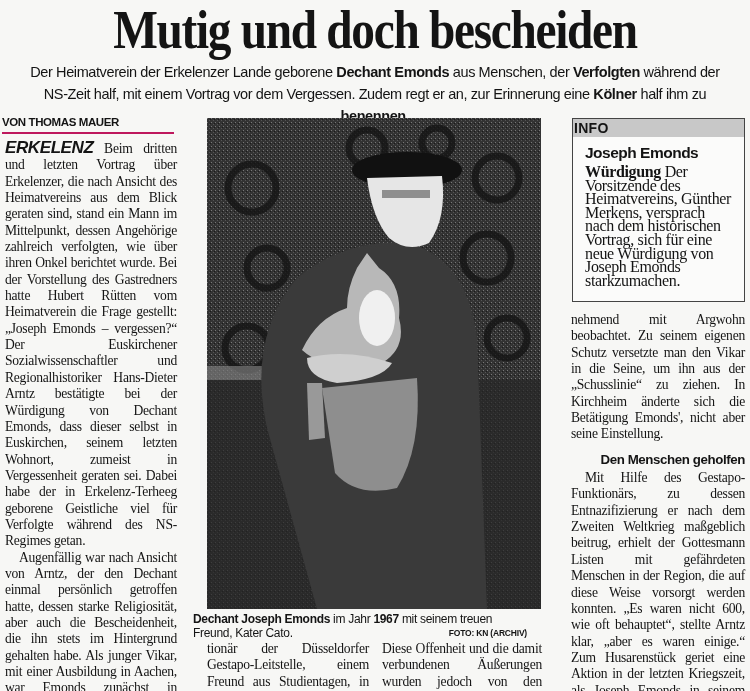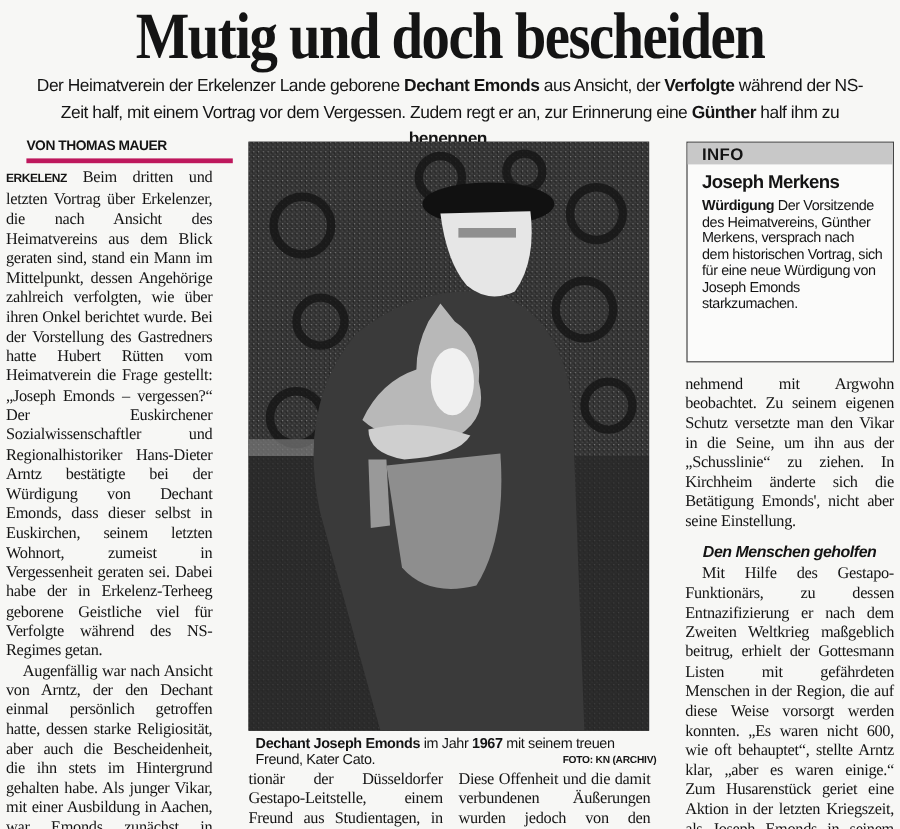--- a/index.html
+++ b/index.html
@@ -3,40 +3,40 @@
 <meta charset="utf-8">
 <style>
   html,body{margin:0;padding:0;}
   body{width:750px;height:691px;background:#f7f7f5;position:relative;overflow:hidden;color:#141414;}
   .headline{position:absolute;left:0;top:-2px;width:750px;text-align:center;font-family:"Liberation Serif",serif;font-weight:bold;font-size:55px;letter-spacing:-1.5px;line-height:64px;transform:scaleX(0.86);transform-origin:center top;margin:0;}
   .subline{position:absolute;left:20px;top:61px;width:710px;text-align:center;font-family:"Liberation Sans",sans-serif;font-size:14.5px;line-height:22px;letter-spacing:-0.4px;margin:0;}
   .subline b{font-weight:bold;}
   .col{position:absolute;font-family:"Liberation Serif",serif;font-size:13.6px;line-height:16.35px;text-align:justify;letter-spacing:-0.25px;}
   .col p{margin:0;}
   .col p.ind{text-indent:14px;}
-  .byline{position:absolute;left:22px;top:116px;width:172px;font-family:"Liberation Sans",sans-serif;font-weight:bold;font-size:11.5px;letter-spacing:-0.4px;padding-bottom:4px;border-bottom:4px solid #be185d;}
-  .dateline{font-family:"Liberation Sans",sans-serif;font-weight:bold;font-size:10px;letter-spacing:-0.4px;}
-  .subhead{font-family:"Liberation Sans",sans-serif;font-weight:bold;font-size:13.3px;letter-spacing:-0.4px;margin:9px 0 2px 0 !important;text-align:center;font-style:italic;}
+  .byline{position:absolute;left:2px;top:116px;width:172px;font-family:"Liberation Sans",sans-serif;font-weight:bold;font-size:11.5px;letter-spacing:-0.4px;padding-bottom:4px;border-bottom:2px solid #be185d;}
+  .dateline{font-family:"Liberation Sans",sans-serif;font-weight:bold;font-size:17px;letter-spacing:-0.4px;font-style:italic;}
+  .subhead{font-family:"Liberation Sans",sans-serif;font-weight:bold;font-size:13.3px;letter-spacing:-0.4px;margin:9px 0 2px 0 !important;text-align:right;}
   .photo{position:absolute;left:207px;top:118px;width:334px;height:491px;background:#2a2a2a;overflow:hidden;}
-  .caption{position:absolute;left:213px;top:612px;width:334px;font-family:"Liberation Sans",sans-serif;font-size:12px;line-height:14px;letter-spacing:-0.3px;}
+  .caption{position:absolute;left:193px;top:612px;width:334px;font-family:"Liberation Sans",sans-serif;font-size:12px;line-height:14px;letter-spacing:-0.3px;}
   .credit{position:absolute;right:0;top:14px;font-size:8.5px;font-weight:bold;letter-spacing:-0.2px;margin-left:27px;}
   .info{position:absolute;left:572px;top:118px;width:171px;height:182px;border:1px solid #444;background:#fbfbfa;}
-  .info-head{height:18px;background:#c8c8c8;font-family:"Liberation Sans",sans-serif;font-weight:bold;font-size:14px;line-height:18px;padding-left:12px;letter-spacing:0.3px;}
+  .info-head{height:18px;background:#c8c8c8;font-family:"Liberation Sans",sans-serif;font-weight:bold;font-size:14px;line-height:18px;padding-left:1px;letter-spacing:0.3px;}
   .info-title{font-family:"Liberation Sans",sans-serif;font-weight:bold;font-size:15.5px;letter-spacing:-0.5px;margin:7px 0 3px 12px;}
-  .info-body{margin:0 8px 0 12px;font-family:Liberation Sans, sans-serif;font-size:12px;line-height:13.6px;letter-spacing:-0.35px;}
+  .info-body{margin:0 8px 0 12px;font-family:Liberation Serif, serif;font-size:16px;line-height:13.6px;letter-spacing:-0.35px;}
   .info-body p{margin:0;}
   .info-body b{font-weight:bold;}
 </style>
 </head>
 <body>
 
 <h1 class="headline">Mutig und doch bescheiden</h1>
 
 <p class="subline">
-  <span>Der Heimatverein der Erkelenzer Lande geborene </span><b>Dechant Emonds</b><span> aus Ansicht, der </span><b>Verfolgte</b><span> während der NS-Zeit half, mit einem Vortrag vor dem Vergessen. Zudem regt er an, zur Erinnerung eine </span><b>Günther</b><span> half ihm zu </span><b>benennen</b><span>.</span>
+  <span>Der Heimatverein der Erkelenzer Lande geborene </span><b>Dechant Emonds</b><span> aus Menschen, der </span><b>Verfolgten</b><span> während der NS-Zeit half, mit einem Vortrag vor dem Vergessen. Zudem regt er an, zur Erinnerung eine </span><b>Kölner</b><span> half ihm zu </span><b>benennen</b><span>.</span>
 </p>
 
 <div class="byline">VON THOMAS MAUER</div>
 
 <div class="col" style="left:5px;top:140px;width:172px;">
   <p><span class="dateline">ERKELENZ</span> <span>Beim dritten und letzten Vortrag über Erkelenzer, die nach Ansicht des Heimatvereins aus dem Blick geraten sind, stand ein Mann im Mittelpunkt, dessen Angehörige zahlreich verfolgten, wie über ihren Onkel berichtet wurde. Bei der Vorstellung des Gastredners hatte Hubert Rütten vom Heimatverein die Frage gestellt: „Joseph Emonds – vergessen?“ Der Euskirchener Sozialwissenschaftler und Regionalhistoriker Hans-Dieter Arntz bestätigte bei der Würdigung von Dechant Emonds, dass dieser selbst in Euskirchen, seinem letzten Wohnort, zumeist in Vergessenheit geraten sei. Dabei habe der in Erkelenz-Terheeg geborene Geistliche viel für Verfolgte während des NS-Regimes getan.</span></p>
   <p class="ind">Augenfällig war nach Ansicht von Arntz, der den Dechant einmal persönlich getroffen hatte, dessen starke Religiosität, aber auch die Bescheidenheit, die ihn stets im Hintergrund gehalten habe. Als junger Vikar, mit einer Ausbildung in Aachen, war Emonds zunächst in Dormagen, dann in Köln-Ehrenfeld tätig. Dort lernte er die Armut der Menschen kennen, die einmal seine Hilfsbereitschaft forderte, andererseits ihn aber auch zu einem politisch linksstehenden Menschen formte. Vom Kölner Klerus „weggelobt“ war Essen-Steele sein nächster Wirkungskreis, der ihn mit Menschen wie Gustav Heinemann in Kontakt brachte. Seine politische Offenheit ermöglichte es Emonds, sowohl mit dem Protestanten Heinemann als auch mit einem Funk-</p>
 </div>
 
 <div class="photo">
@@ -91,21 +91,21 @@
 <div class="col" style="left:207px;top:641px;width:162px;">
   <p>tionär der Düsseldorfer Gestapo-Leitstelle, einem Freund aus Studientagen, in Verbindung zu bleiben.</p>
 </div>
 
 <div class="col" style="left:382px;top:641px;width:160px;">
   <p>Diese Offenheit und die damit verbundenen Äußerungen wurden jedoch von den Staatsorganen zu</p>
 </div>
 
 <div class="info">
   <div class="info-head">INFO</div>
-  <div class="info-title">Joseph Merkens</div>
+  <div class="info-title">Joseph Emonds</div>
   <div class="info-body">
     <p><b>Würdigung</b><span> Der Vorsitzende des Heimatvereins, Günther Merkens, versprach nach dem historischen Vortrag, sich für eine neue Würdigung von Joseph Emonds starkzumachen.</span></p>
   </div>
 </div>
 
 <div class="col" style="left:571px;top:312px;width:174px;">
   <p>nehmend mit Argwohn beobachtet. Zu seinem eigenen Schutz versetzte man den Vikar in die Seine, um ihn aus der „Schusslinie“ zu ziehen. In Kirchheim änderte sich die Betätigung Emonds', nicht aber seine Einstellung.</p>
   <p class="subhead">Den Menschen geholfen</p>
   <p class="ind">Mit Hilfe des Gestapo-Funktionärs, zu dessen Entnazifizierung er nach dem Zweiten Weltkrieg maßgeblich beitrug, erhielt der Gottesmann Listen mit gefährdeten Menschen in der Region, die auf diese Weise vorsorgt werden konnten. „Es waren nicht 600, wie oft behauptet“, stellte Arntz klar, „aber es waren einige.“ Zum Husarenstück geriet eine Aktion in der letzten Kriegszeit, als Joseph Emonds in seinem Haus Juden versteckte, während im Erdgeschoss die Gestapo residierte.</p>
 

